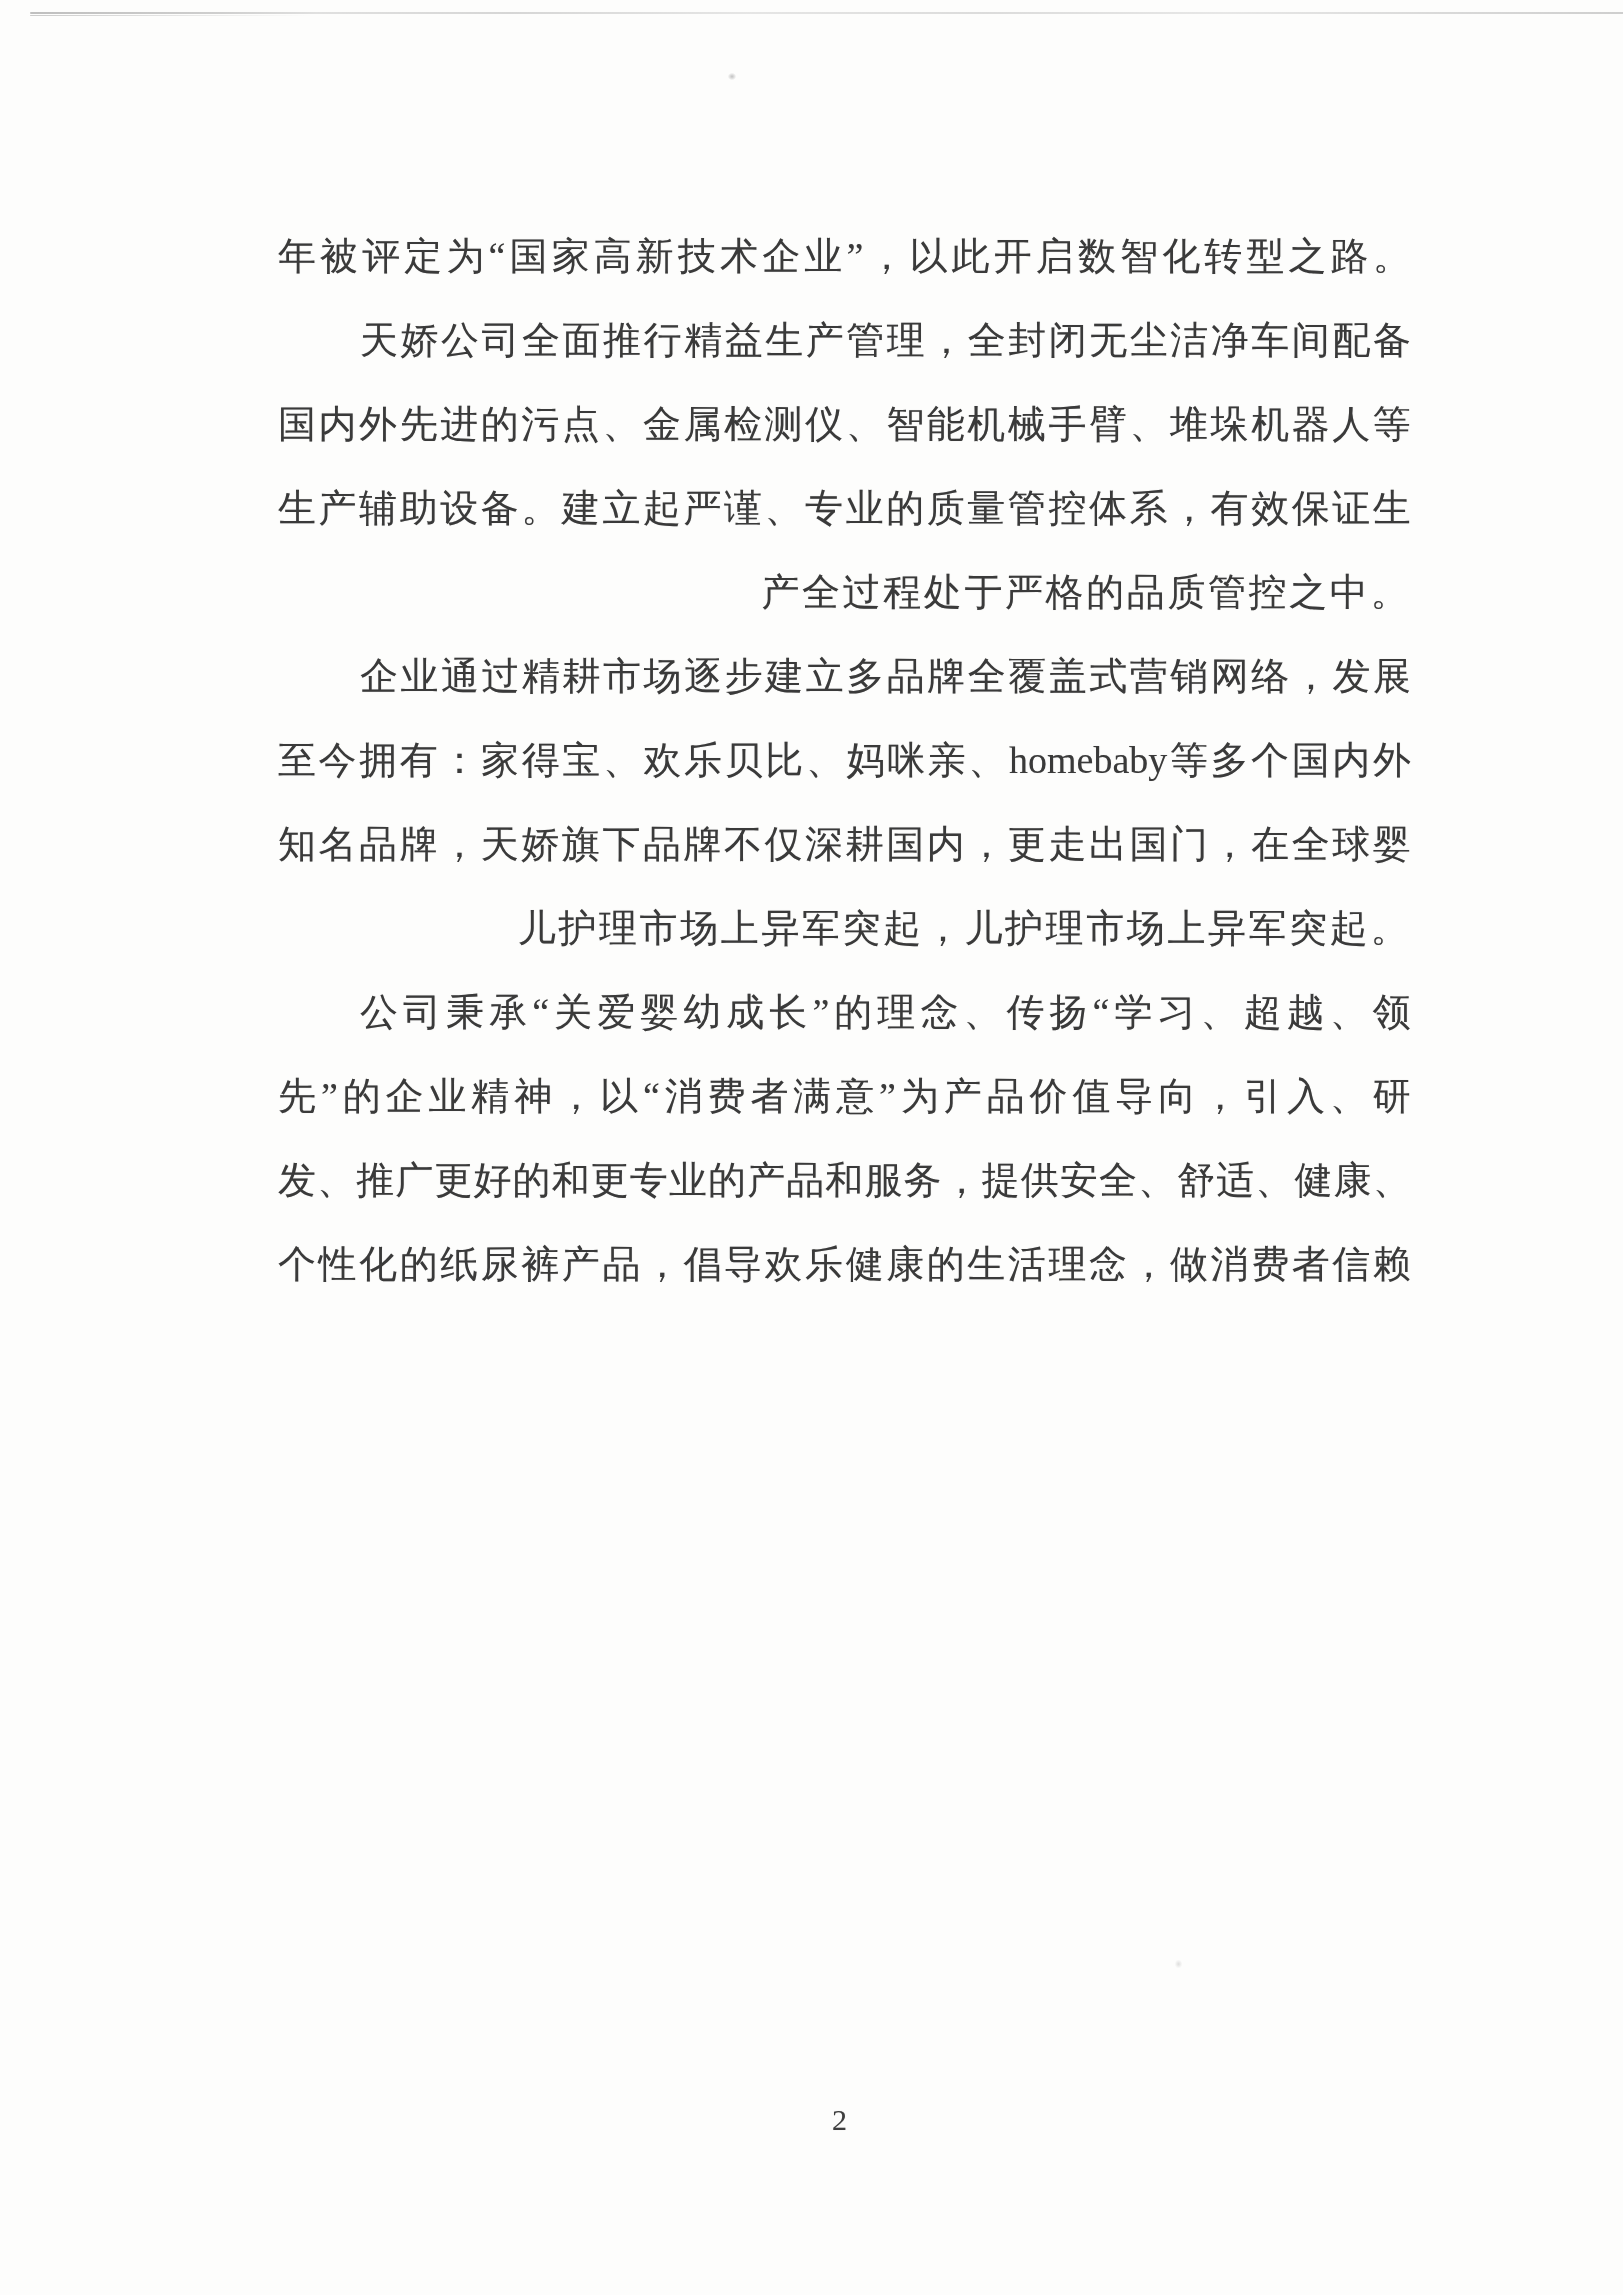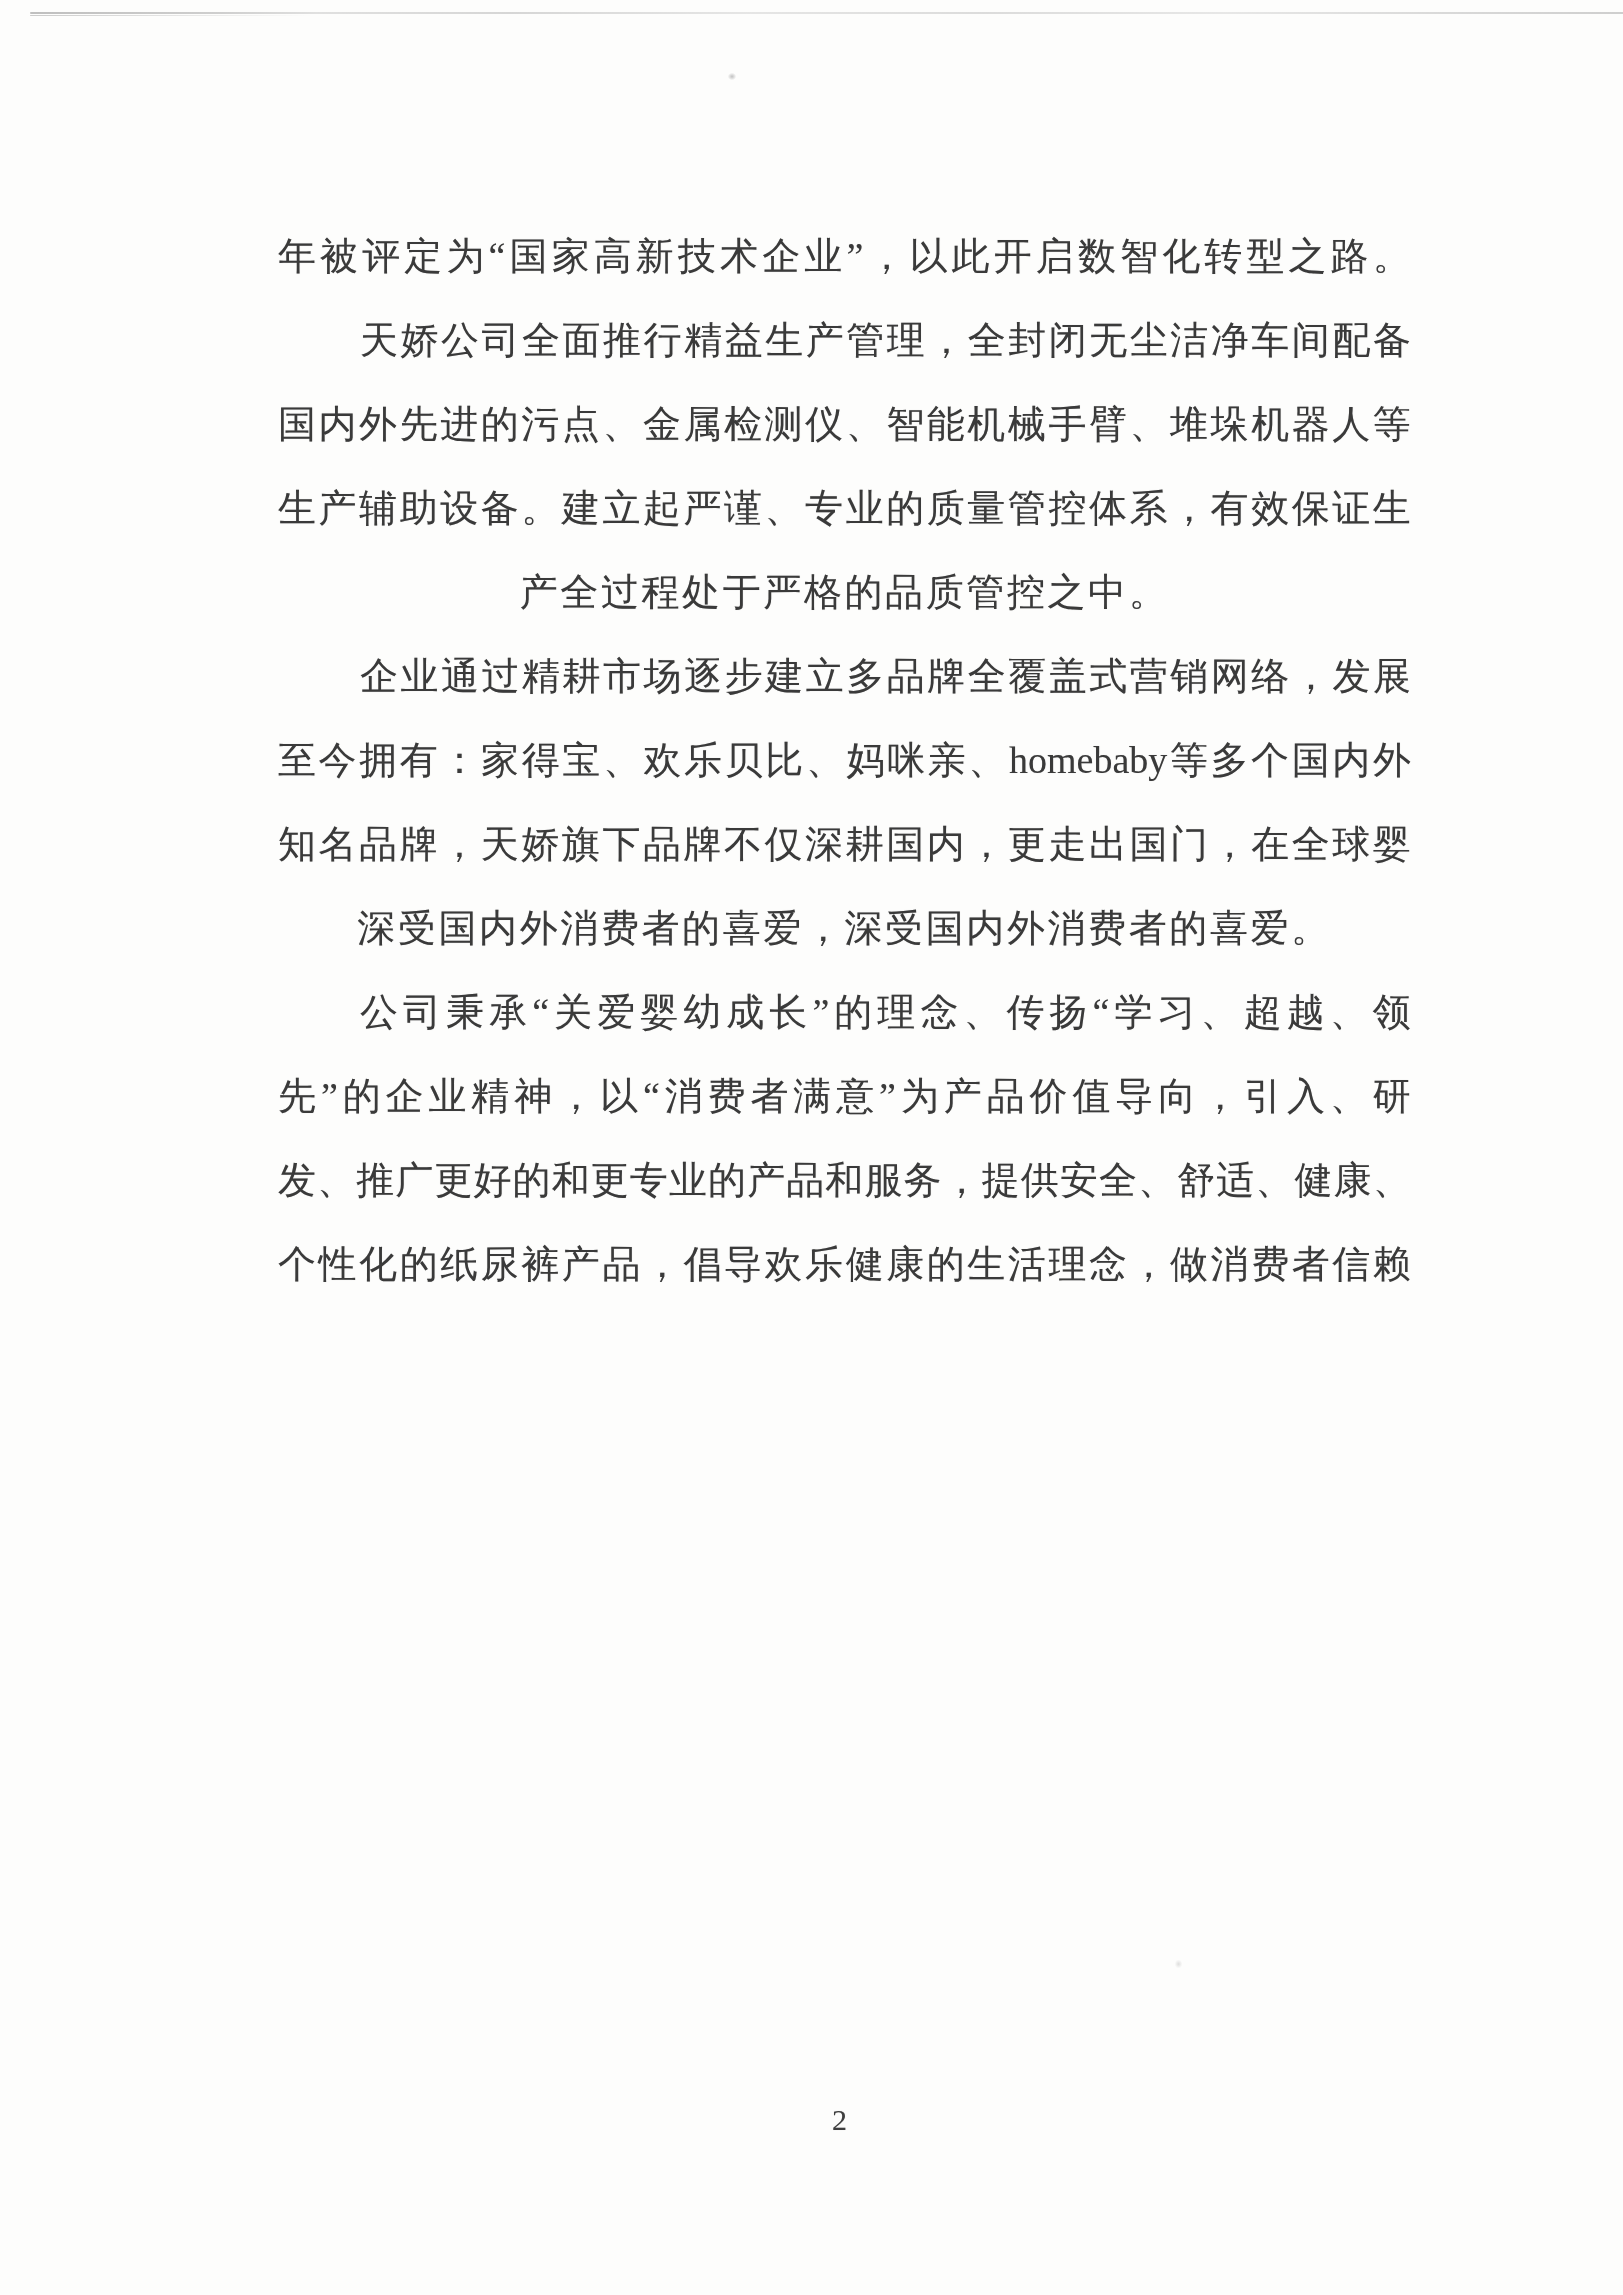--- a/index.html
+++ b/index.html
@@ -80,21 +80,21 @@
   
   .line.justified {
     display: flex;
     justify-content: space-between;
     align-items: center;
   }
   
   .line.natural {
     line-height: 84px;
     letter-spacing: 2.6px;
-    text-align: center;
+    text-align: right;
   }
   .line.indent2 {
     padding-left: 82px;
   }
 
   
   .page-number {
     position: absolute;
     left: 832px;
     top: 2103px;
@@ -312,21 +312,21 @@
         <span>走</span>
         <span>出</span>
         <span>国</span>
         <span>门</span>
         <span>，</span>
         <span>在</span>
         <span>全</span>
         <span>球</span>
         <span>婴</span>
       </div>
-    <div class="line natural">深受国内外消费者的喜爱，深受国内外消费者的喜爱。</div>
+    <div class="line natural">儿护理市场上异军突起，儿护理市场上异军突起。</div>
     <div class="line justified indent2">
         <span>公</span>
         <span>司</span>
         <span>秉</span>
         <span>承</span>
         <span>“</span>
         <span>关</span>
         <span>爱</span>
         <span>婴</span>
         <span>幼</span>

